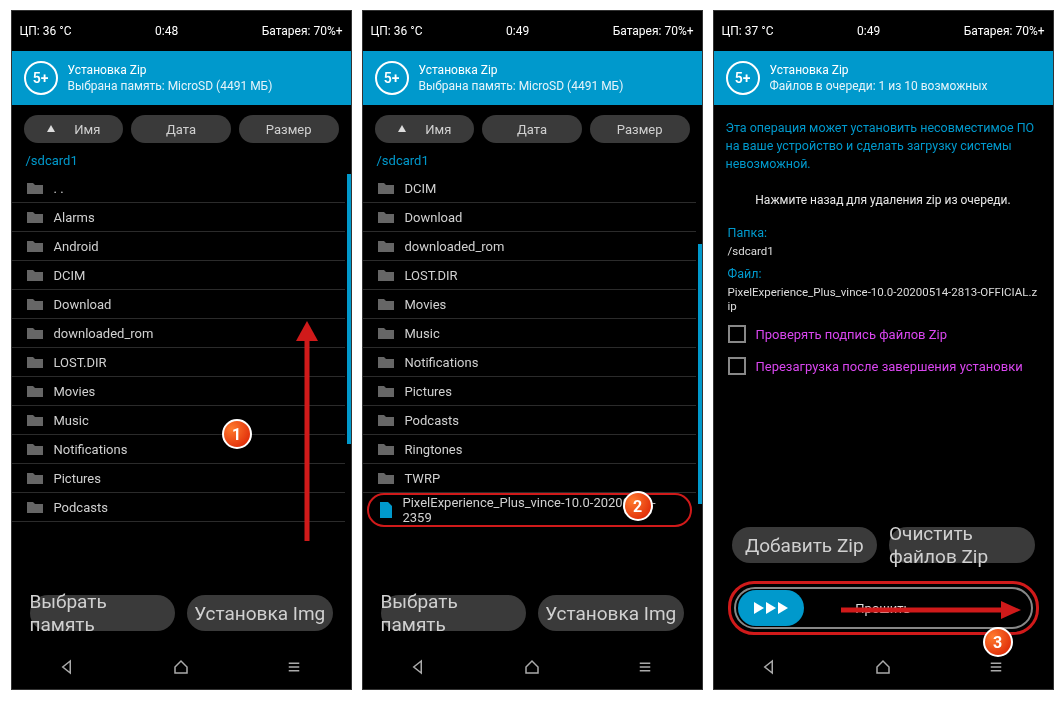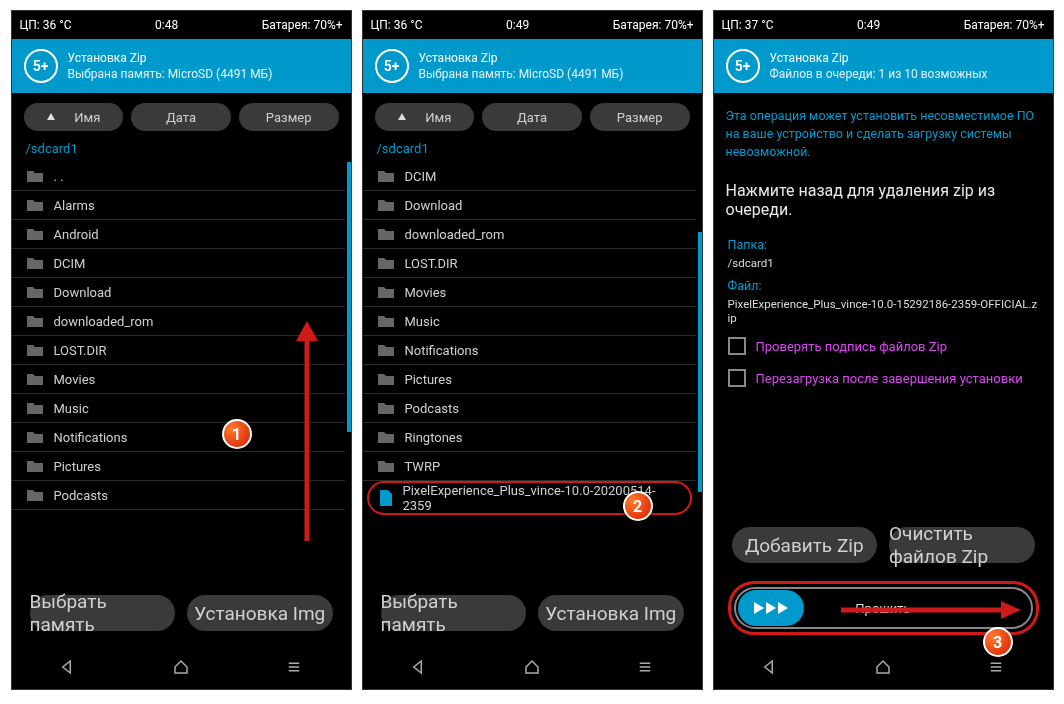--- a/index.html
+++ b/index.html
@@ -15,21 +15,21 @@
     width: 341px;
     height: 680px;
     background: #000;
     border: 1px solid #333;
     display: flex;
     flex-direction: column;
     position: relative;
     overflow: hidden;
   }
   .statusbar {
-    height: 28px;
+    height: 40px;
     background: #000;
     color: #fff;
     font-size: 12px;
     display: flex;
     align-items: center;
     padding: 0 8px;
   }
   .statusbar .sb-left { flex: 0 0 auto; }
   .statusbar .sb-center { flex: 1; text-align: center; }
   .statusbar .sb-right { flex: 0 0 auto; }
@@ -121,21 +121,22 @@
   .navbar svg { width: 18px; height: 18px; }
   
   .warn {
     color: #0099cc;
     font-size: 12.5px;
     line-height: 1.45;
     padding: 14px 12px 10px 12px;
   }
   .hint {
     color: #e8e8e8;
-    font-size: 16px;
+    font-size: 12px;
+    text-align: center;
     padding: 10px 12px;
   }
   .kv {
     padding: 8px 14px 0 14px;
     font-size: 12.5px;
   }
   .kv .k { color: #0099cc; margin-bottom: 4px; }
   .kv .v { color: #ddd; word-break: break-all; font-size: 11.5px;}
   .checks { padding: 12px 14px 0 14px; }
   .chk {
@@ -464,21 +465,21 @@
     </div>
   </div>
   <div class="warn">Эта операция может установить несовместимое ПО на ваше устройство и сделать загрузку системы невозможной.</div>
   <div class="hint">Нажмите назад для удаления zip из очереди.</div>
   <div class="kv">
     <div class="k">Папка:</div>
     <div class="v">/sdcard1</div>
   </div>
   <div class="kv">
     <div class="k">Файл:</div>
-    <div class="v">PixelExperience_Plus_vince-10.0-15292186-2359-OFFICIAL.zip</div>
+    <div class="v">PixelExperience_Plus_vince-10.0-20200514-2813-OFFICIAL.zip</div>
   </div>
   <div class="checks">
     <div class="chk">
       <div class="box"></div>
       <span>Проверять подпись файлов Zip</span>
     </div>
     <div class="chk">
       <div class="box"></div>
       <span>Перезагрузка после завершения установки</span>
     </div>

